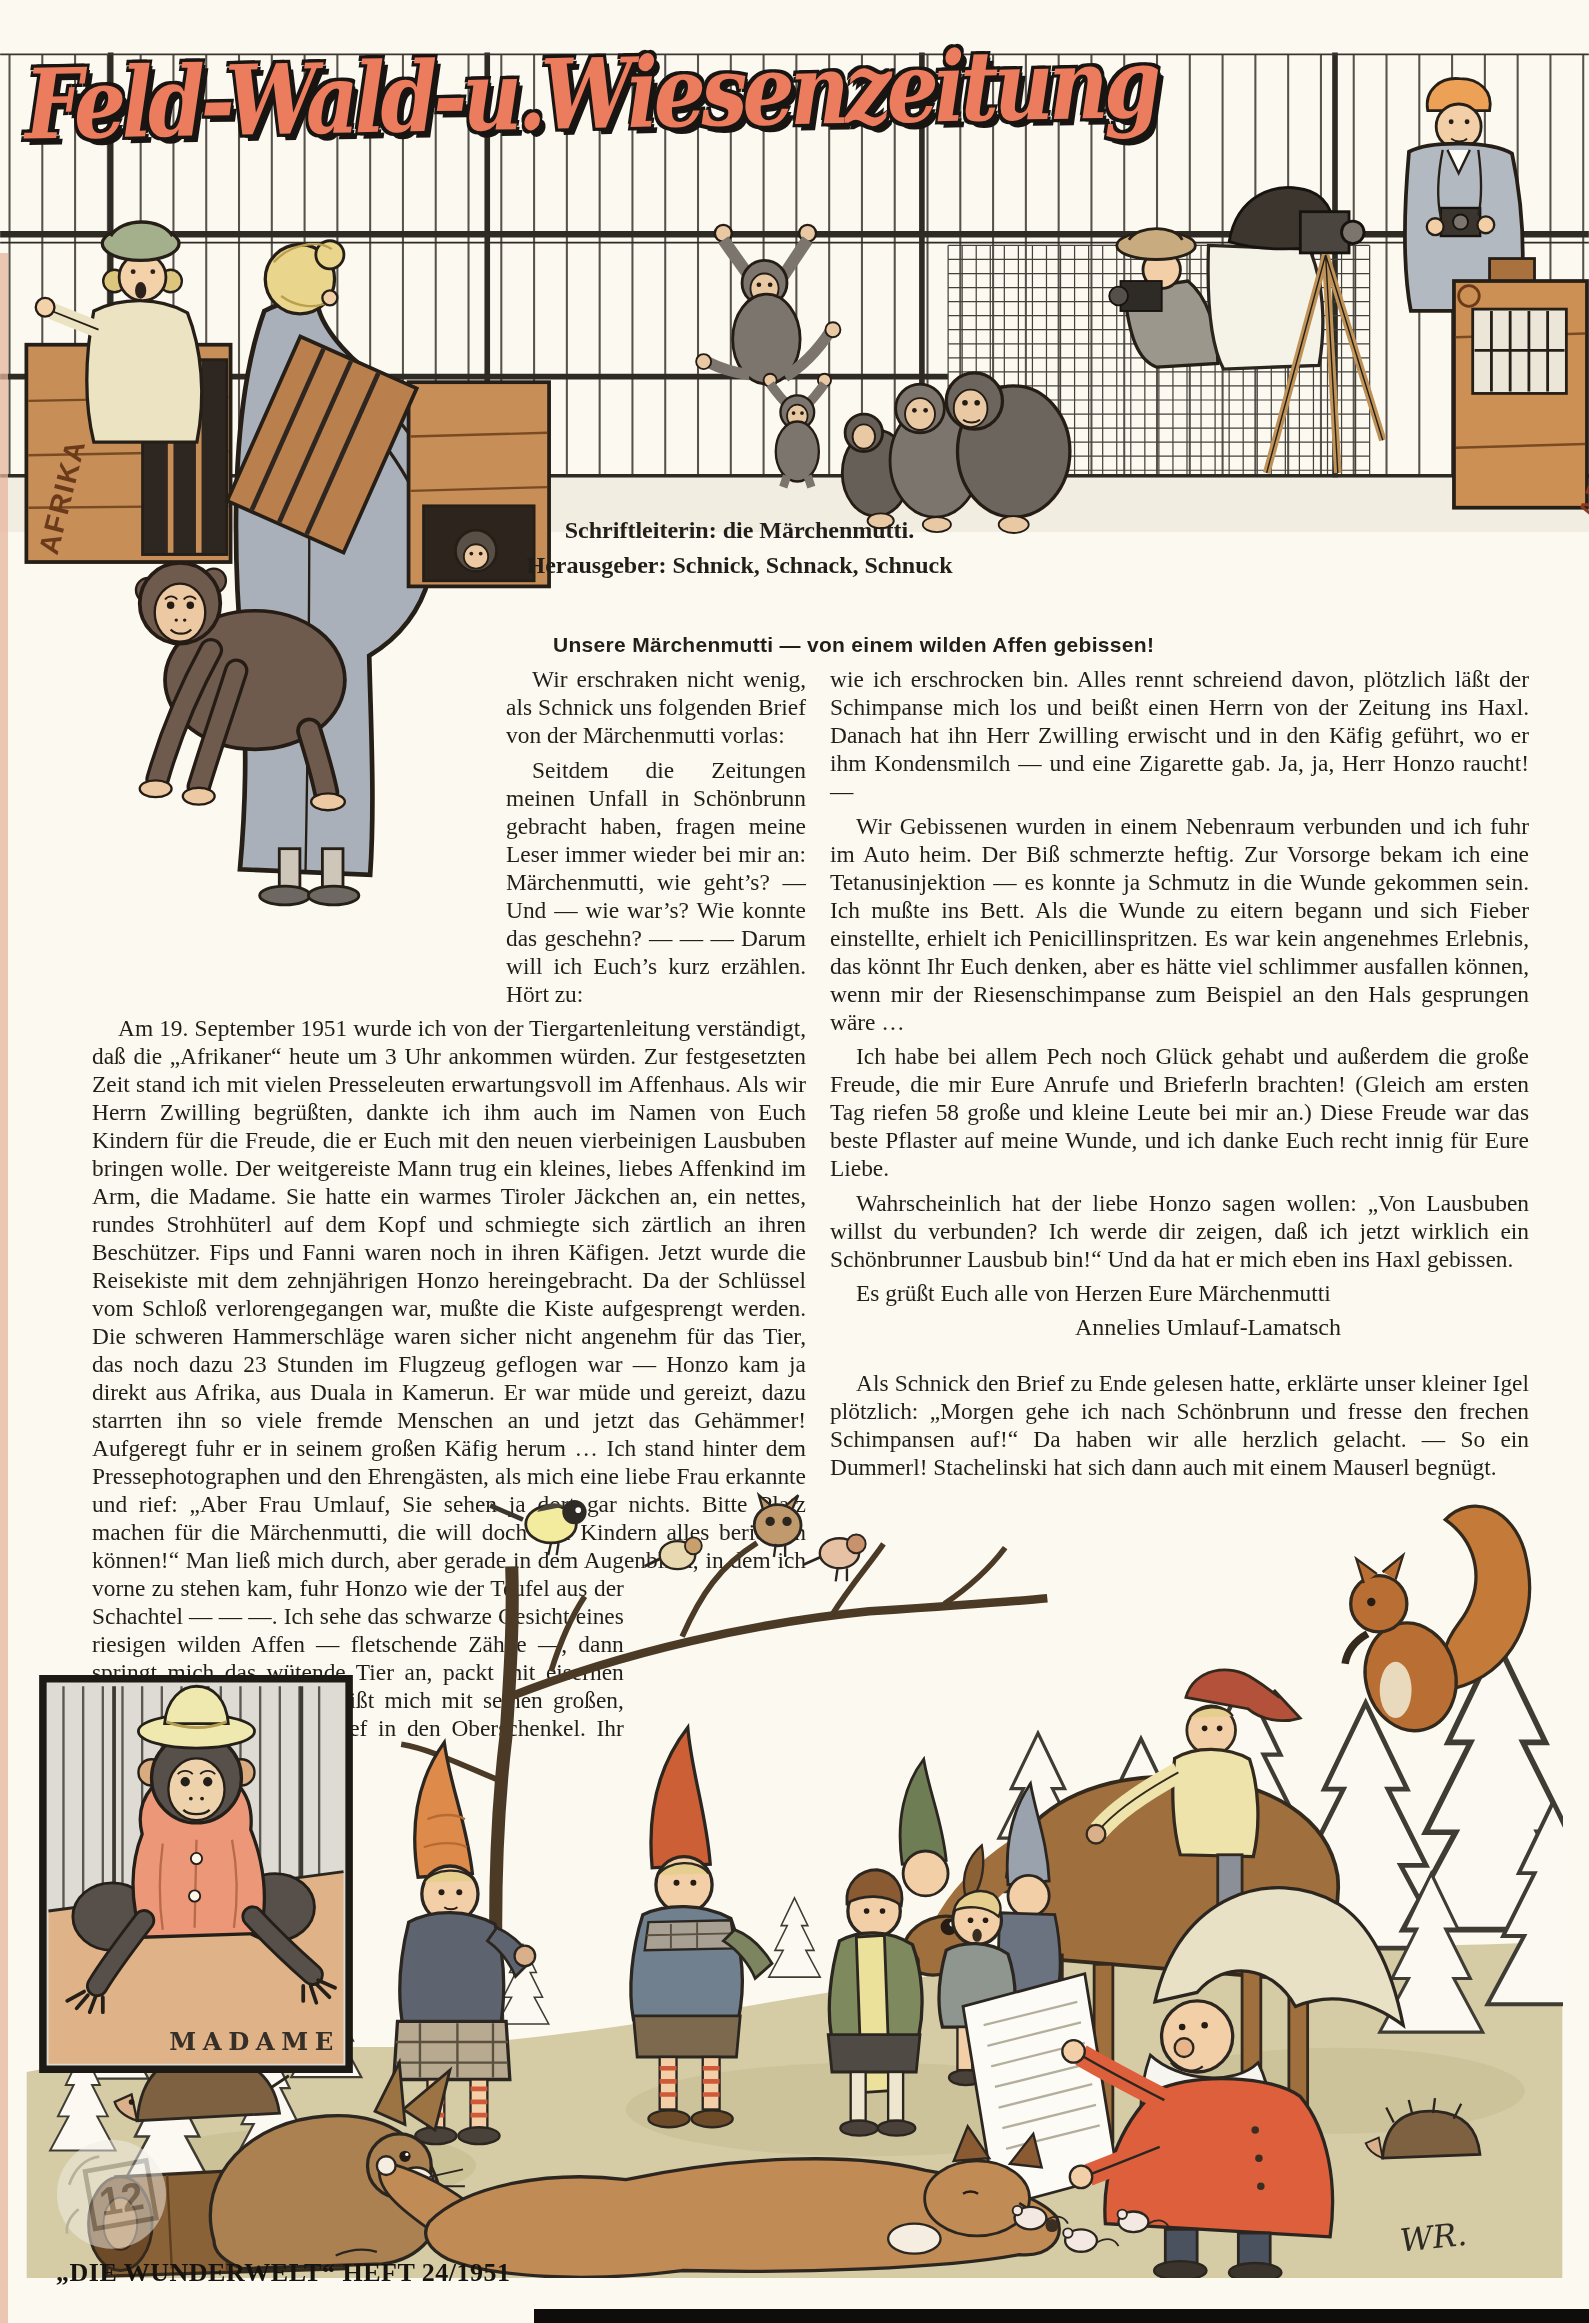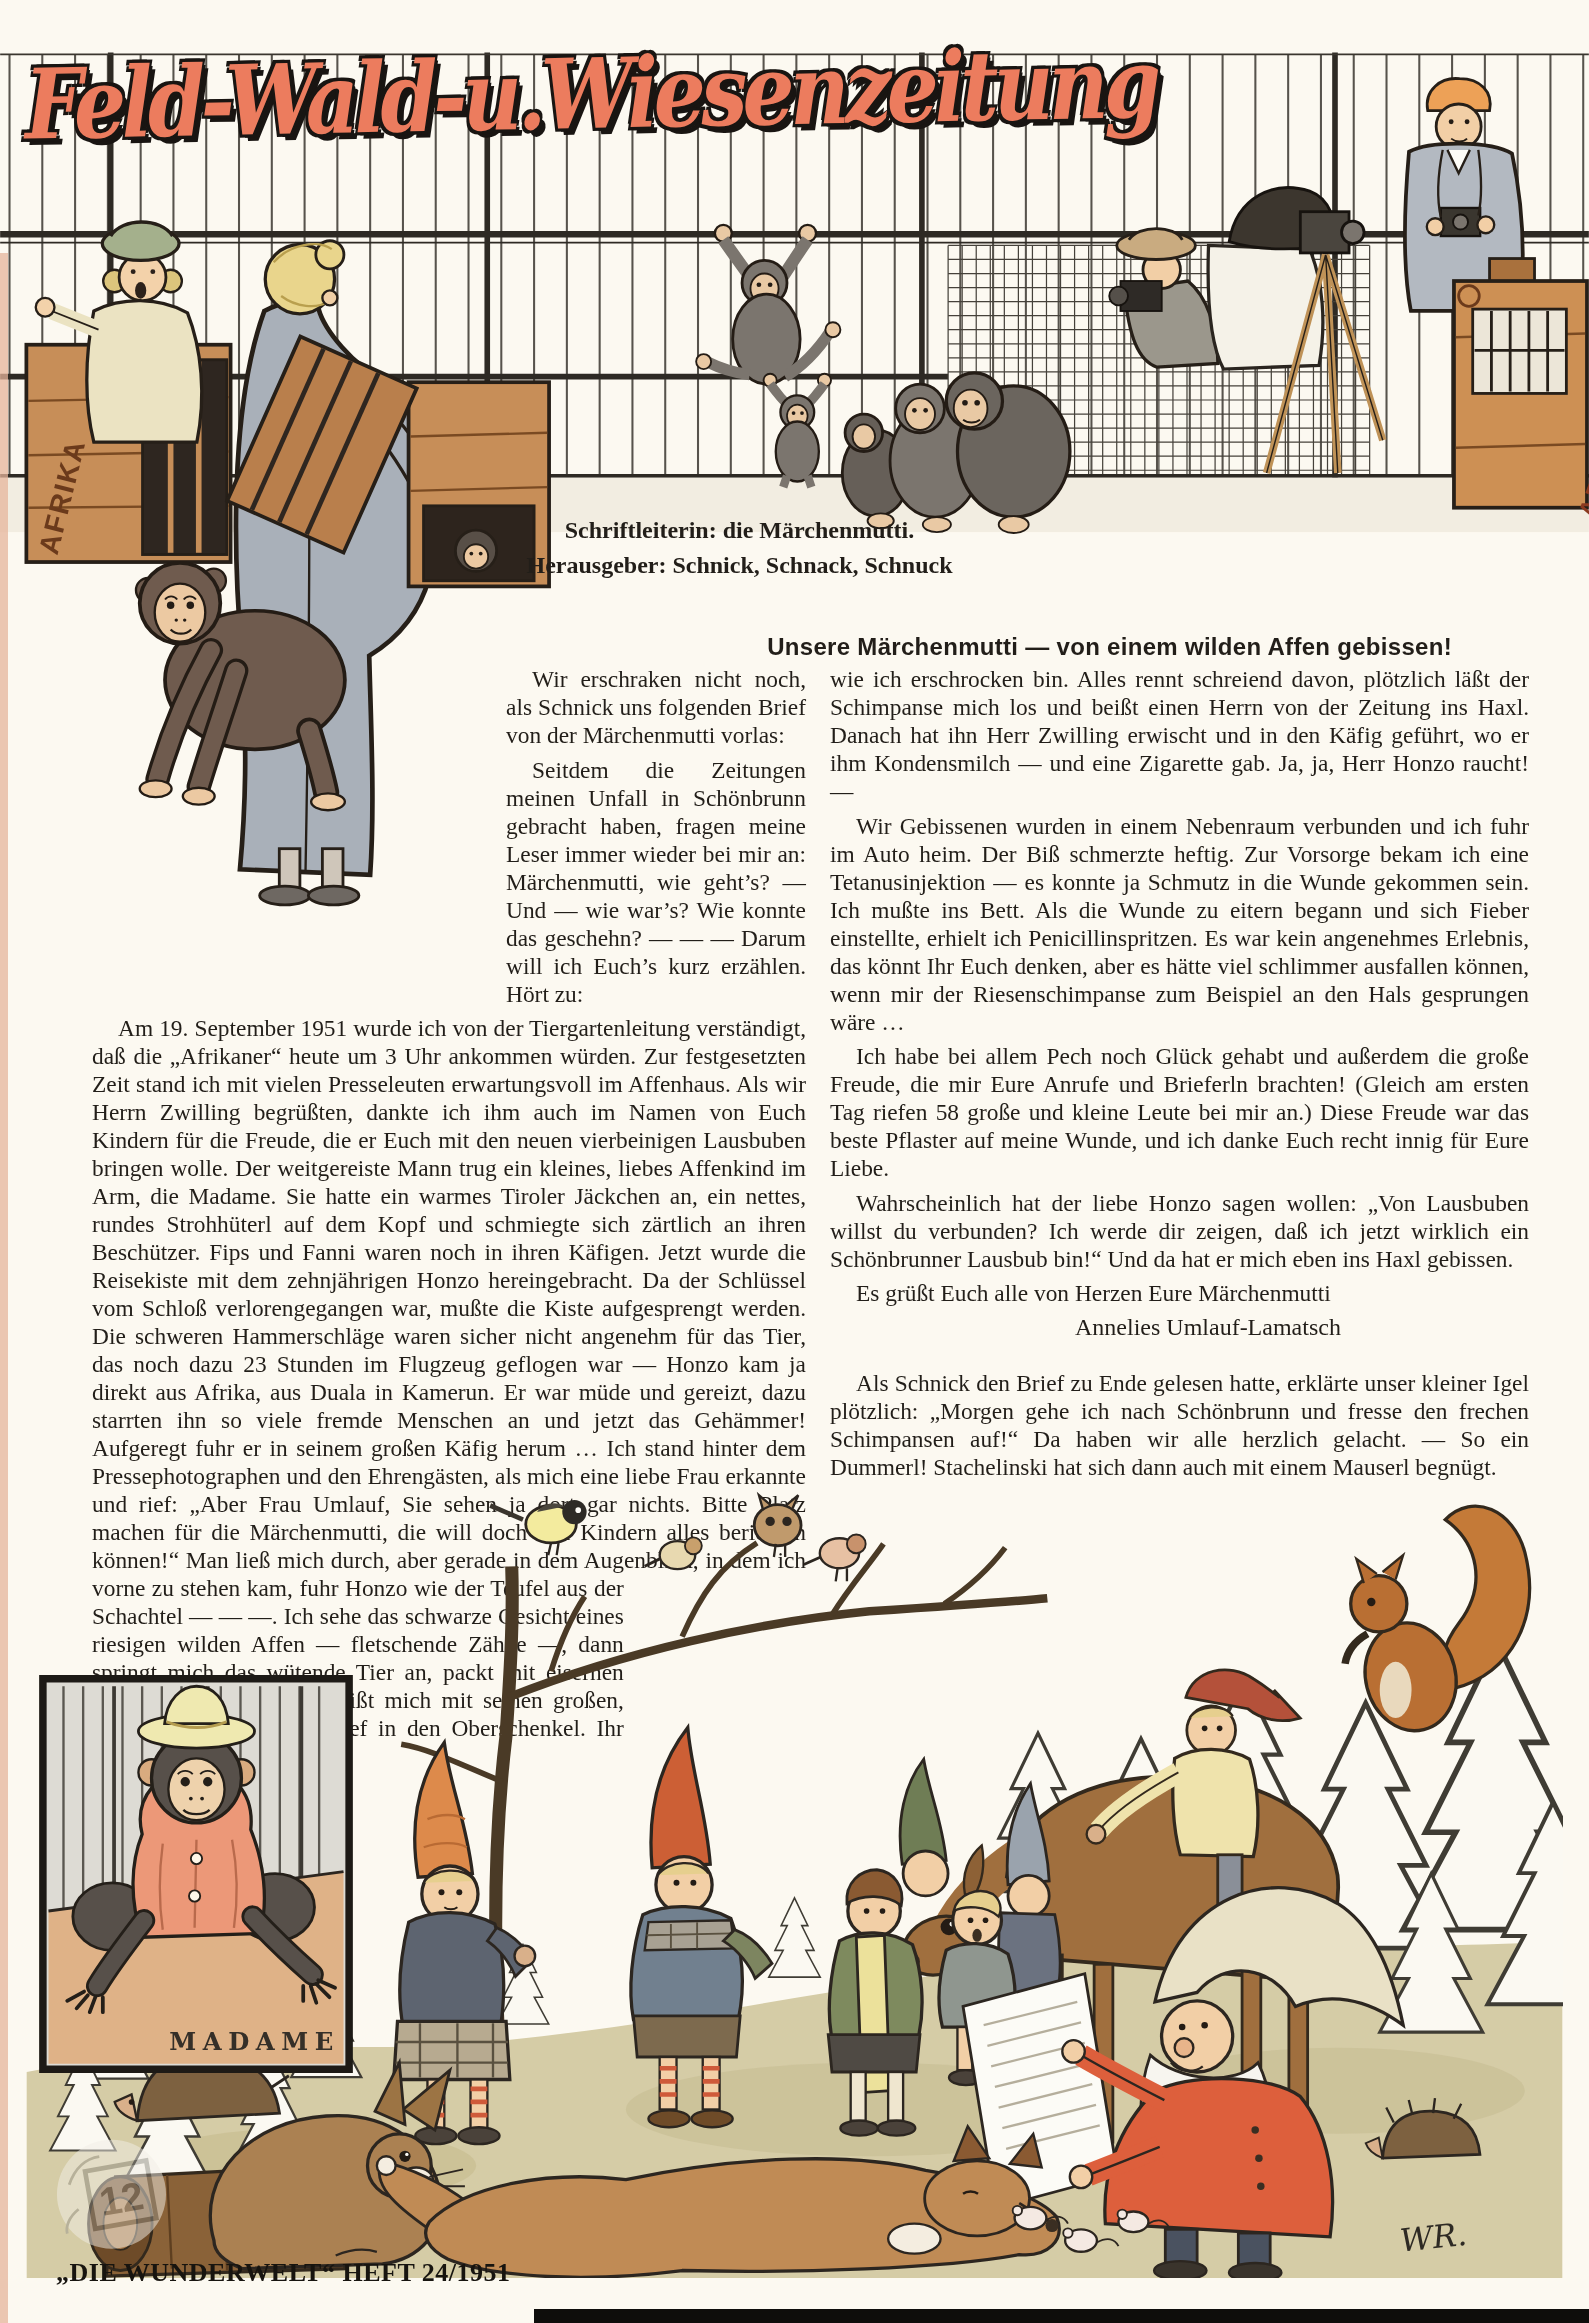--- a/index.html
+++ b/index.html
@@ -9,22 +9,22 @@
   
   #masthead-title{left:24px;top:56px;width:1537px;white-space:nowrap;
     font-family:"DejaVu Serif",serif;font-weight:bold;font-style:italic;
     font-size:82px;letter-spacing:-4.7px;color:#ec7c5e;line-height:1;
     transform:rotate(-1.1deg) scaleY(1.18);transform-origin:left top;
     text-shadow:-2.8px -2.8px 0 #191512,2.8px -2.8px 0 #191512,-2.8px 2.8px 0 #191512,2.8px 2.8px 0 #191512,5.6px 5.6px 0 #191512;}
   
   #publisher{left:468px;top:513px;width:543px;text-align:center;
     font-weight:bold;font-size:24px;line-height:35px;}
   
-  #headline{left:553px;top:633px;width:899px;text-align:right;
-    font-family:"Liberation Sans",sans-serif;font-weight:bold;font-size:24px;letter-spacing:0.3px;}
+  #headline{left:553px;top:633px;width:899px;text-align:left;
+    font-family:"Liberation Sans",sans-serif;font-weight:bold;font-size:21px;letter-spacing:0.3px;}
   
   .col{font-size:23.4px;line-height:28px;text-align:justify;}
   #left-col{left:92px;top:665px;width:714px;}
   #right-col{left:830px;top:665px;width:699px;}
   .para{margin:0 0 6.6px 0;text-indent:26px;}
   .illu-spacer{float:left;width:414px;height:315px;}
   .fr{float:right;width:171px;height:311px;margin-left:11.2px;}
   #salutation{font-weight:bold;font-size:24px;text-align:center;margin:11.2px 0 9.4px 0;line-height:30px;}
   #greeting{margin:0;text-indent:26px;}
   #signature{margin:5.6px 0 0 245px;font-size:24px;}
@@ -234,21 +234,21 @@
 
   <div class="abs" id="publisher">
     <div>Schriftleiterin: die Märchenmutti.</div>
     <div>Herausgeber: Schnick, Schnack, Schnuck</div>
   </div>
 
   <div class="abs" id="headline">Unsere Märchenmutti — von einem wilden Affen gebissen!</div>
 
   <div class="abs col" id="left-col">
     <div class="illu-spacer"></div>
-    <p class="para">Wir erschraken nicht noch, als Schnick uns folgenden Brief von der Märchenmutti vorlas:</p>
+    <p class="para">Wir erschraken nicht wenig, als Schnick uns folgenden Brief von der Märchenmutti vorlas:</p>
     <p class="para">Seitdem die Zeitungen meinen Unfall in Schönbrunn gebracht haben, fragen meine Leser immer wieder bei mir an: Märchenmutti, wie geht’s? — Und — wie war’s? Wie konnte das geschehn? — — — Darum will ich Euch’s kurz erzählen. Hört zu:</p>
     <p class="para"><span>Am 19. September 1951 wurde ich von der Tiergartenleitung verständigt, daß die „Afrikaner“ heute um 3 Uhr ankommen würden. Zur festgesetzten Zeit stand ich mit vielen Presseleuten erwartungsvoll im Affenhaus. Als wir Herrn Zwilling begrüßten, dankte ich ihm auch im Namen von Euch Kindern für die Freude, die er Euch mit den neuen vierbeinigen Lausbuben bringen wolle. Der weitgereiste Mann trug ein kleines, liebes Affenkind im Arm, die Madame. Sie hatte ein warmes Tiroler Jäckchen an, ein nettes, rundes Strohhüterl auf dem Kopf und schmiegte sich zärtlich an ihren Beschützer. Fips und Fanni waren noch in ihren Käfigen. Jetzt wurde die Reisekiste mit dem zehnjährigen Honzo hereingebracht. Da der Schlüssel vom Schloß verlorengegangen war, mußte die Kiste aufgesprengt werden. Die schweren Hammerschläge waren sicher nicht angenehm für das Tier, das noch dazu 23 Stunden im Flugzeug geflogen war — Honzo kam ja direkt aus Afrika, aus Duala in Kamerun. Er war müde und gereizt, dazu starrten ihn so viele fremde Menschen an und jetzt das Gehämmer! Aufgeregt fuhr er in seinem großen Käfig herum … Ich stand hinter dem Pressephotographen und den Ehrengästen, als mich eine liebe Frau erkannte und rief: „Aber Frau Umlauf, Sie sehen ja dort gar nichts. Bitte Platz machen für die Märchenmutti, die will doch den Kindern alles berichten können!“ Man ließ mich durch, aber gerade in dem Augenblick, in dem ich vorne zu stehen </span><span class="fr"></span><span>kam, fuhr Honzo wie der Teufel aus der Schachtel — — —. Ich sehe das schwarze Gesicht eines riesigen wilden Affen — fletschende Zähne —, dann springt mich das wütende Tier an, packt mit eisernen Griffen mein Bein und beißt mich mit seinen großen, langen Zähnen fest und tief in den Oberschenkel. Ihr könnt Euch denken,</span></p>
   </div>
 
   <div class="abs col" id="right-col">
     <p class="para" style="text-indent:0">wie ich erschrocken bin. Alles rennt schreiend davon, plötzlich läßt der Schimpanse mich los und beißt einen Herrn von der Zeitung ins Haxl. Danach hat ihn Herr Zwilling erwischt und in den Käfig geführt, wo er ihm Kondensmilch — und eine Zigarette gab. Ja, ja, Herr Honzo raucht! —</p>
     <p class="para">Wir Gebissenen wurden in einem Nebenraum verbunden und ich fuhr im Auto heim. Der Biß schmerzte heftig. Zur Vorsorge bekam ich eine Tetanusinjektion — es konnte ja Schmutz in die Wunde gekommen sein. Ich mußte ins Bett. Als die Wunde zu eitern begann und sich Fieber einstellte, erhielt ich Penicillinspritzen. Es war kein angenehmes Erlebnis, das könnt Ihr Euch denken, aber es hätte viel schlimmer ausfallen können, wenn mir der Riesenschimpanse zum Beispiel an den Hals gesprungen wäre …</p>
     <p class="para">Ich habe bei allem Pech noch Glück gehabt und außerdem die große Freude, die mir Eure Anrufe und Brieferln brachten! (Gleich am ersten Tag riefen 58 große und kleine Leute bei mir an.) Diese Freude war das beste Pflaster auf meine Wunde, und ich danke Euch recht innig für Eure Liebe.</p>
     <p class="para">Wahrscheinlich hat der liebe Honzo sagen wollen: „Von Lausbuben willst du verbunden? Ich werde dir zeigen, daß ich jetzt wirklich ein Schönbrunner Lausbub bin!“ Und da hat er mich eben ins Haxl gebissen.</p>
     <p id="greeting">Es grüßt Euch alle von Herzen Eure Märchenmutti</p>

